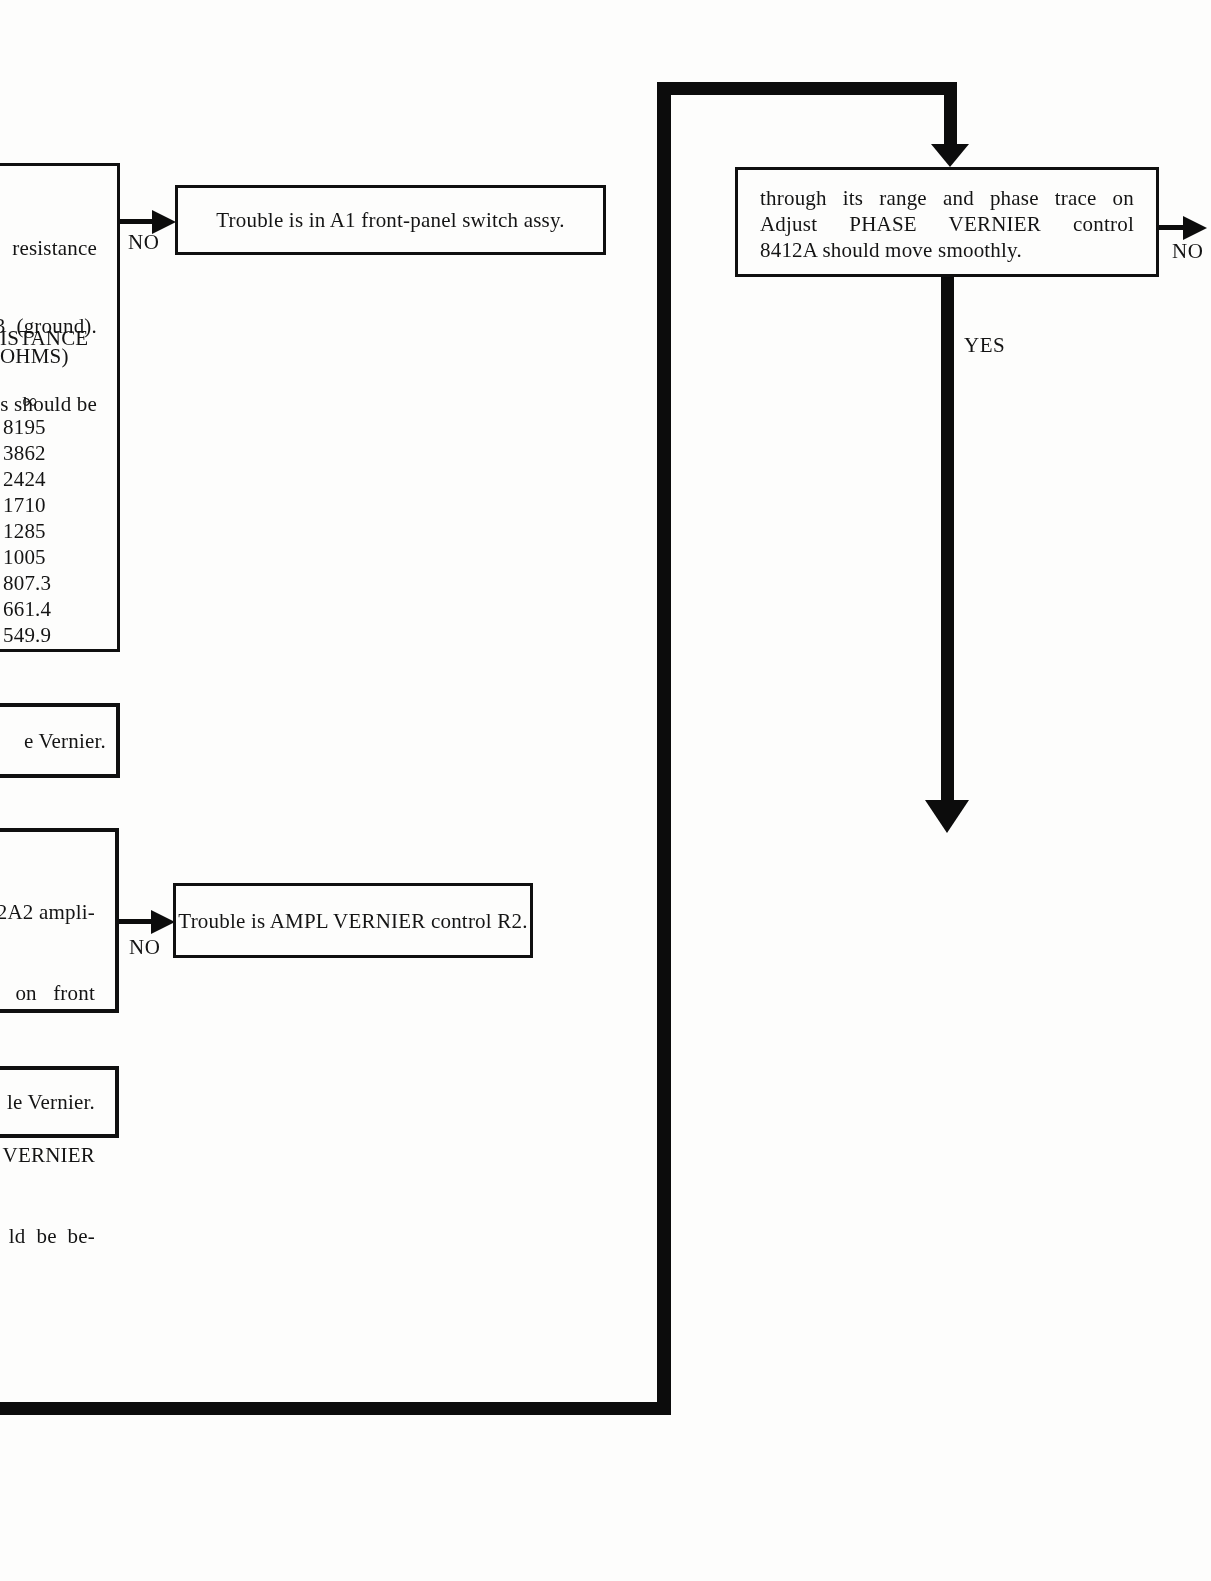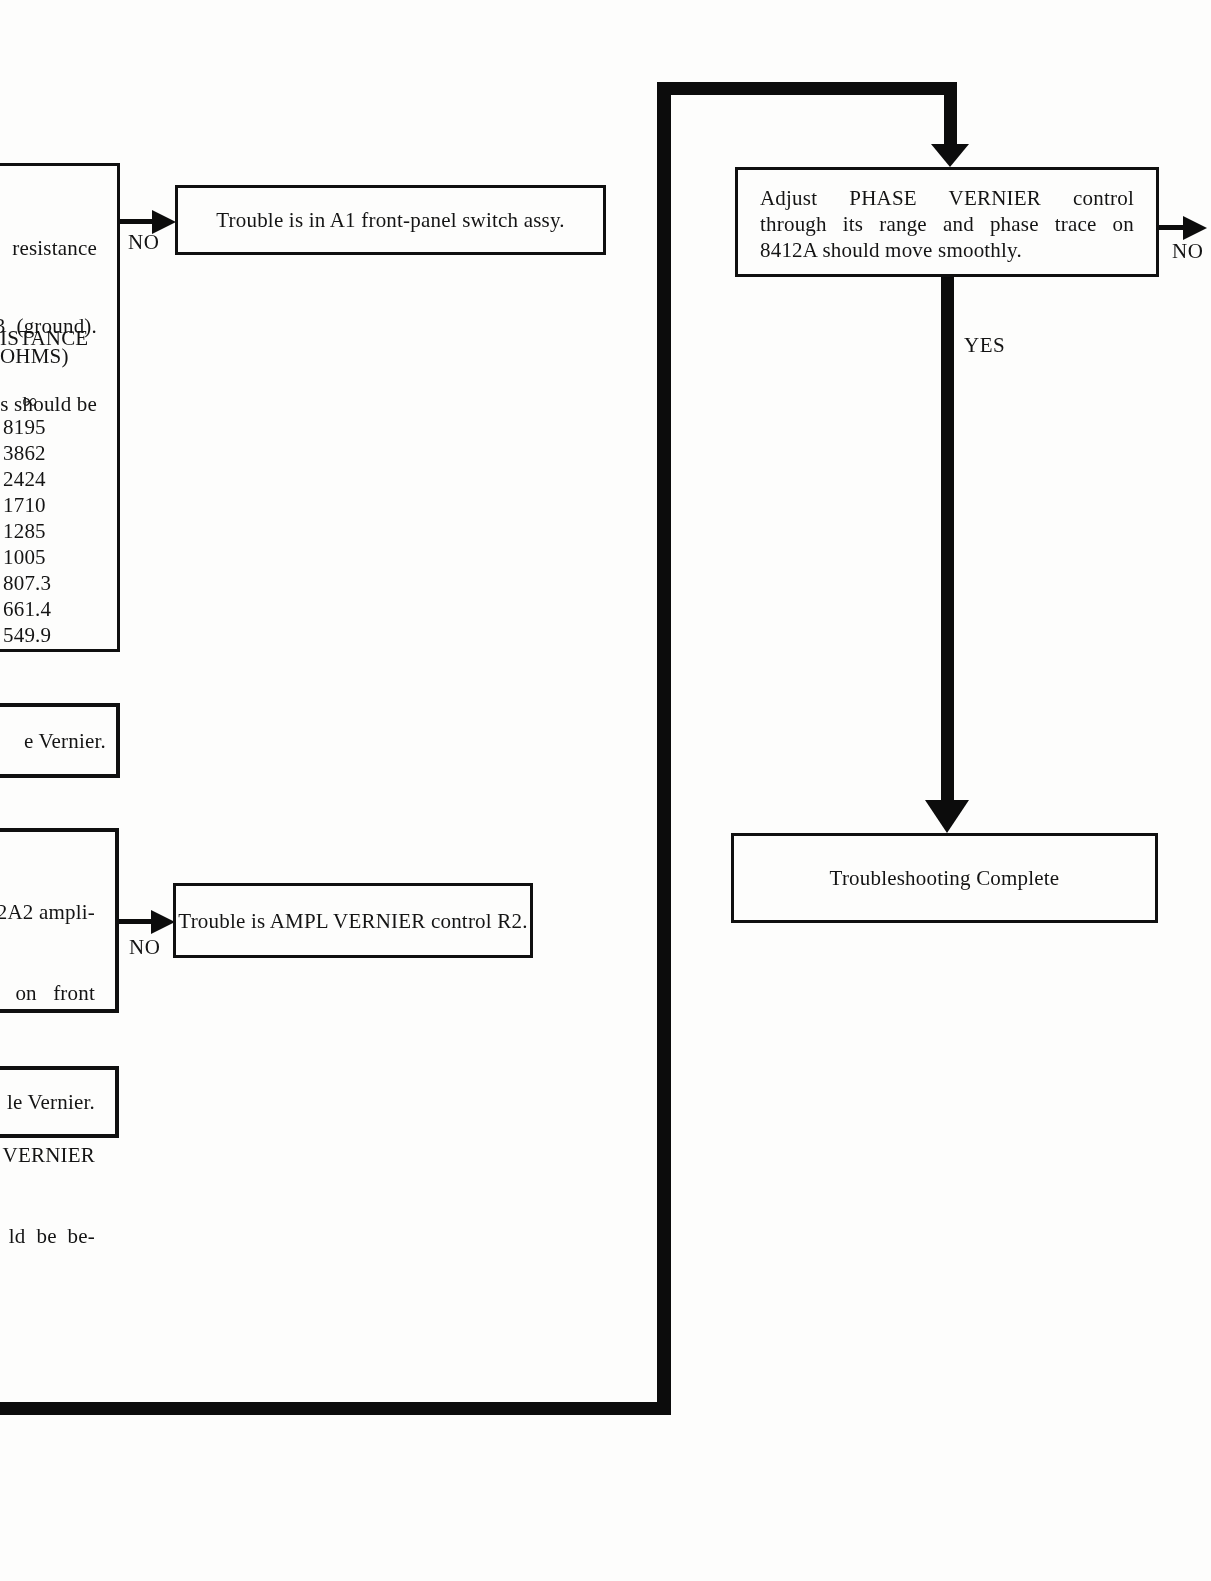--- a/index.html
+++ b/index.html
@@ -87,35 +87,32 @@
   <div class="lbl" style="left:128px;top:182px;">NO</div>
   <div class="shaft" style="left:120px;top:219px;width:36px;"></div>
   <div class="head-right" style="left:152px;top:210px;"></div>
 
   <div class="box center-box txt" style="left:175px;top:185px;width:431px;height:70px;">
     <span>Trouble is in A1 front-panel switch assy.</span>
   </div>
 
   <div class="box" style="left:735px;top:167px;width:424px;height:110px;">
     <div class="abs txt" style="left:22px;right:22px;top:15px;">
+      <div class="justify-line">through its range and phase trace on</div>
       <div class="justify-line">Adjust PHASE VERNIER control</div>
-      <div class="justify-line">through its range and phase trace on</div>
       <div class="left-line">8412A should move smoothly.</div>
     </div>
   </div>
 
   <div class="lbl" style="left:1172px;top:191px;">NO</div>
   <div class="shaft" style="left:1159px;top:225px;width:28px;"></div>
   <div class="head-right" style="left:1183px;top:216px;"></div>
 
   <div class="lbl" style="left:964px;top:285px;">YES</div>
 
-  <div class="box center-box txt" style="left:731px;top:833px;width:427px;height:90px;">
-    <span>Troubleshooting Complete</span>
-  </div>
 
   <div class="box box-thickborder" style="left:-250px;top:703px;width:370px;height:75px;display:flex;align-items:center;justify-content:flex-end;">
     <span class="txt" style="padding-right:10px;">e Vernier.</span>
   </div>
 
   <div class="box box-thickborder" style="left:-250px;top:828px;width:369px;height:185px;">
     <div class="abs txt right-frag" style="right:20px;top:13px;line-height:27px;">
       <div>2A2 ampli-</div>
       <div>on   front</div>
       <div>resistance</div>

